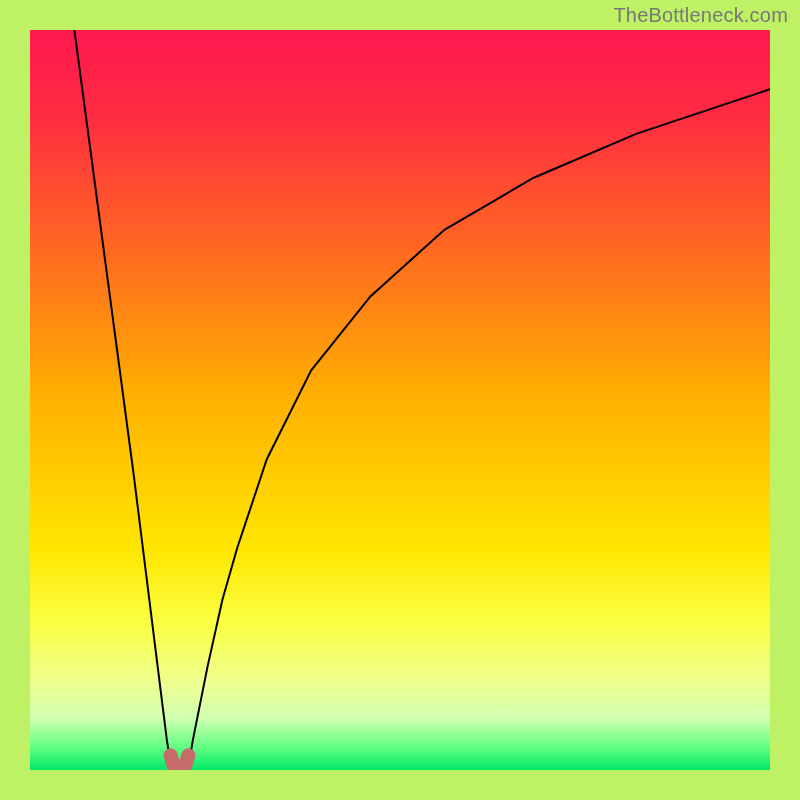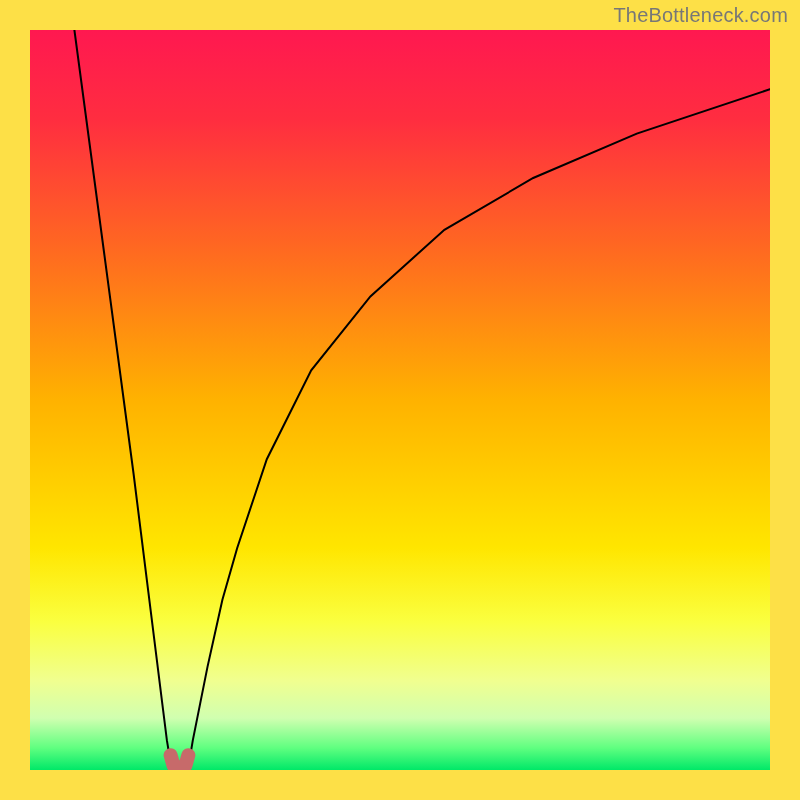--- a/index.html
+++ b/index.html
@@ -10,21 +10,21 @@
     overflow: hidden;
     background: #000;
     font-family: Arial, Helvetica, sans-serif;
   }
   .frame {
     position: absolute;
     left: 0;
     top: 0;
     width: 800px;
     height: 800px;
-    background: #fde047;
+    background: #bef264;
   }
   .plot-area {
     position: absolute;
     left: 30px;
     top: 30px;
     width: 740px;
     height: 740px;
   }
   .watermark {
     position: absolute;

